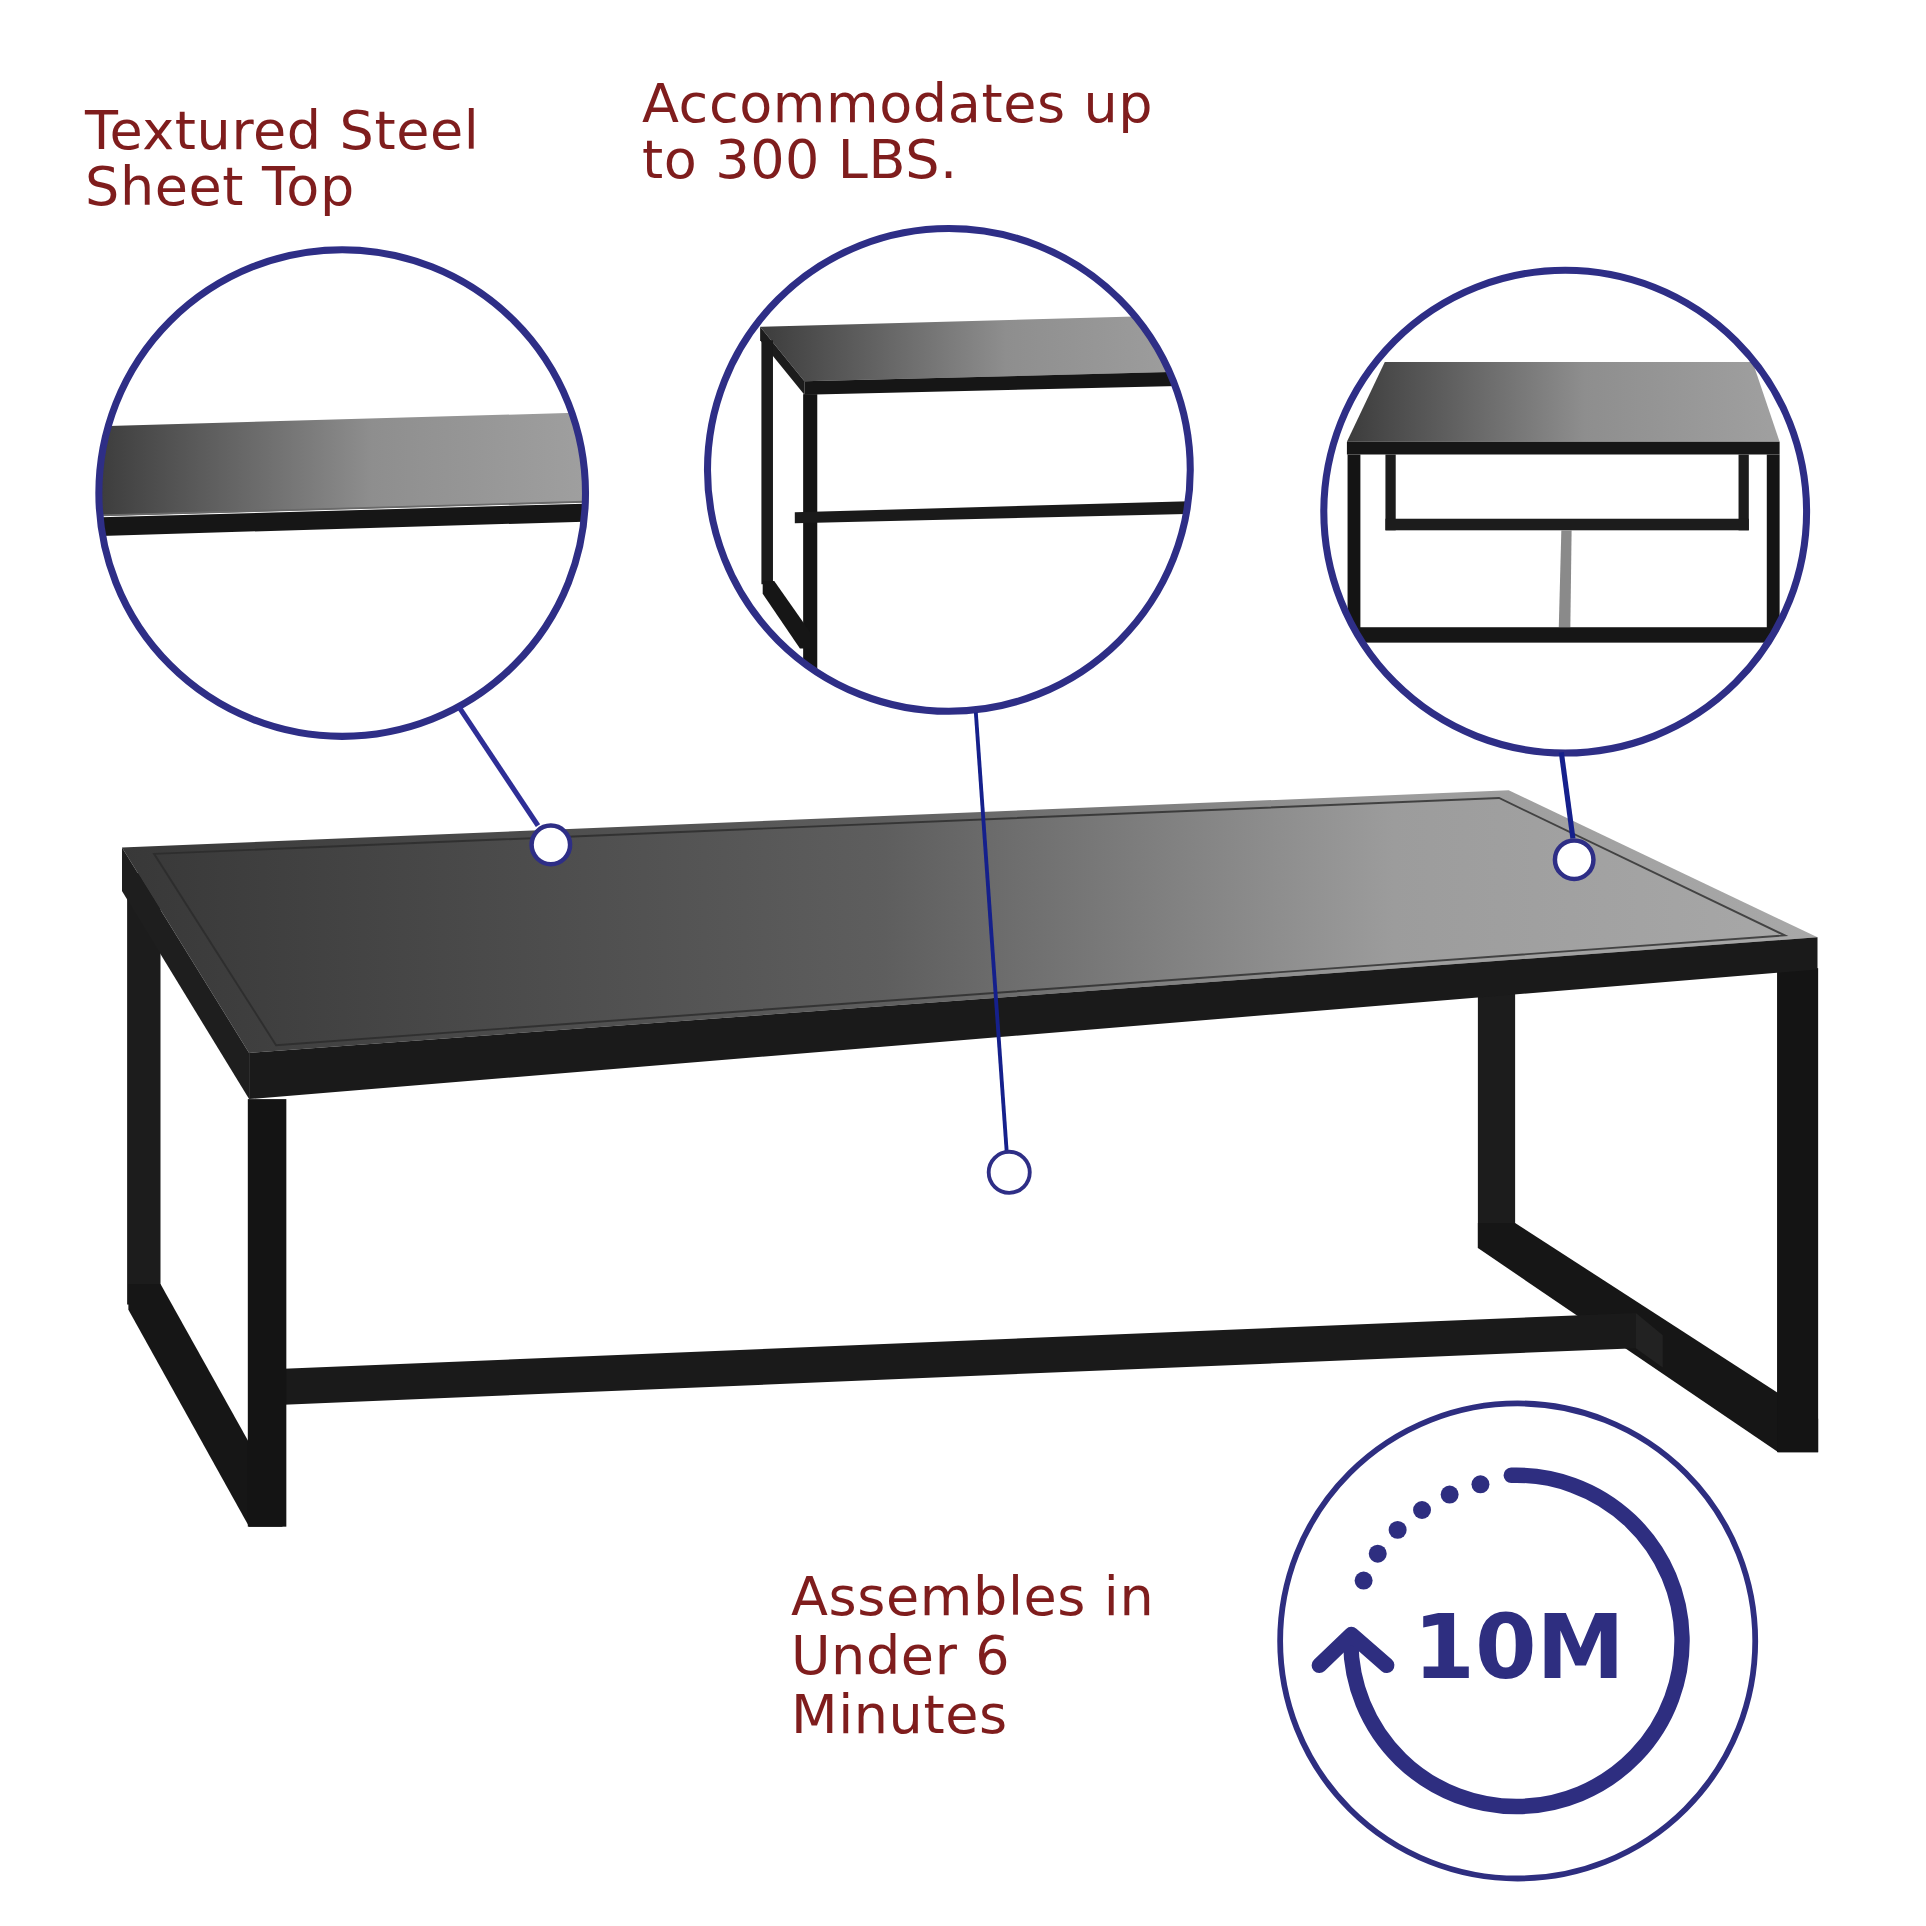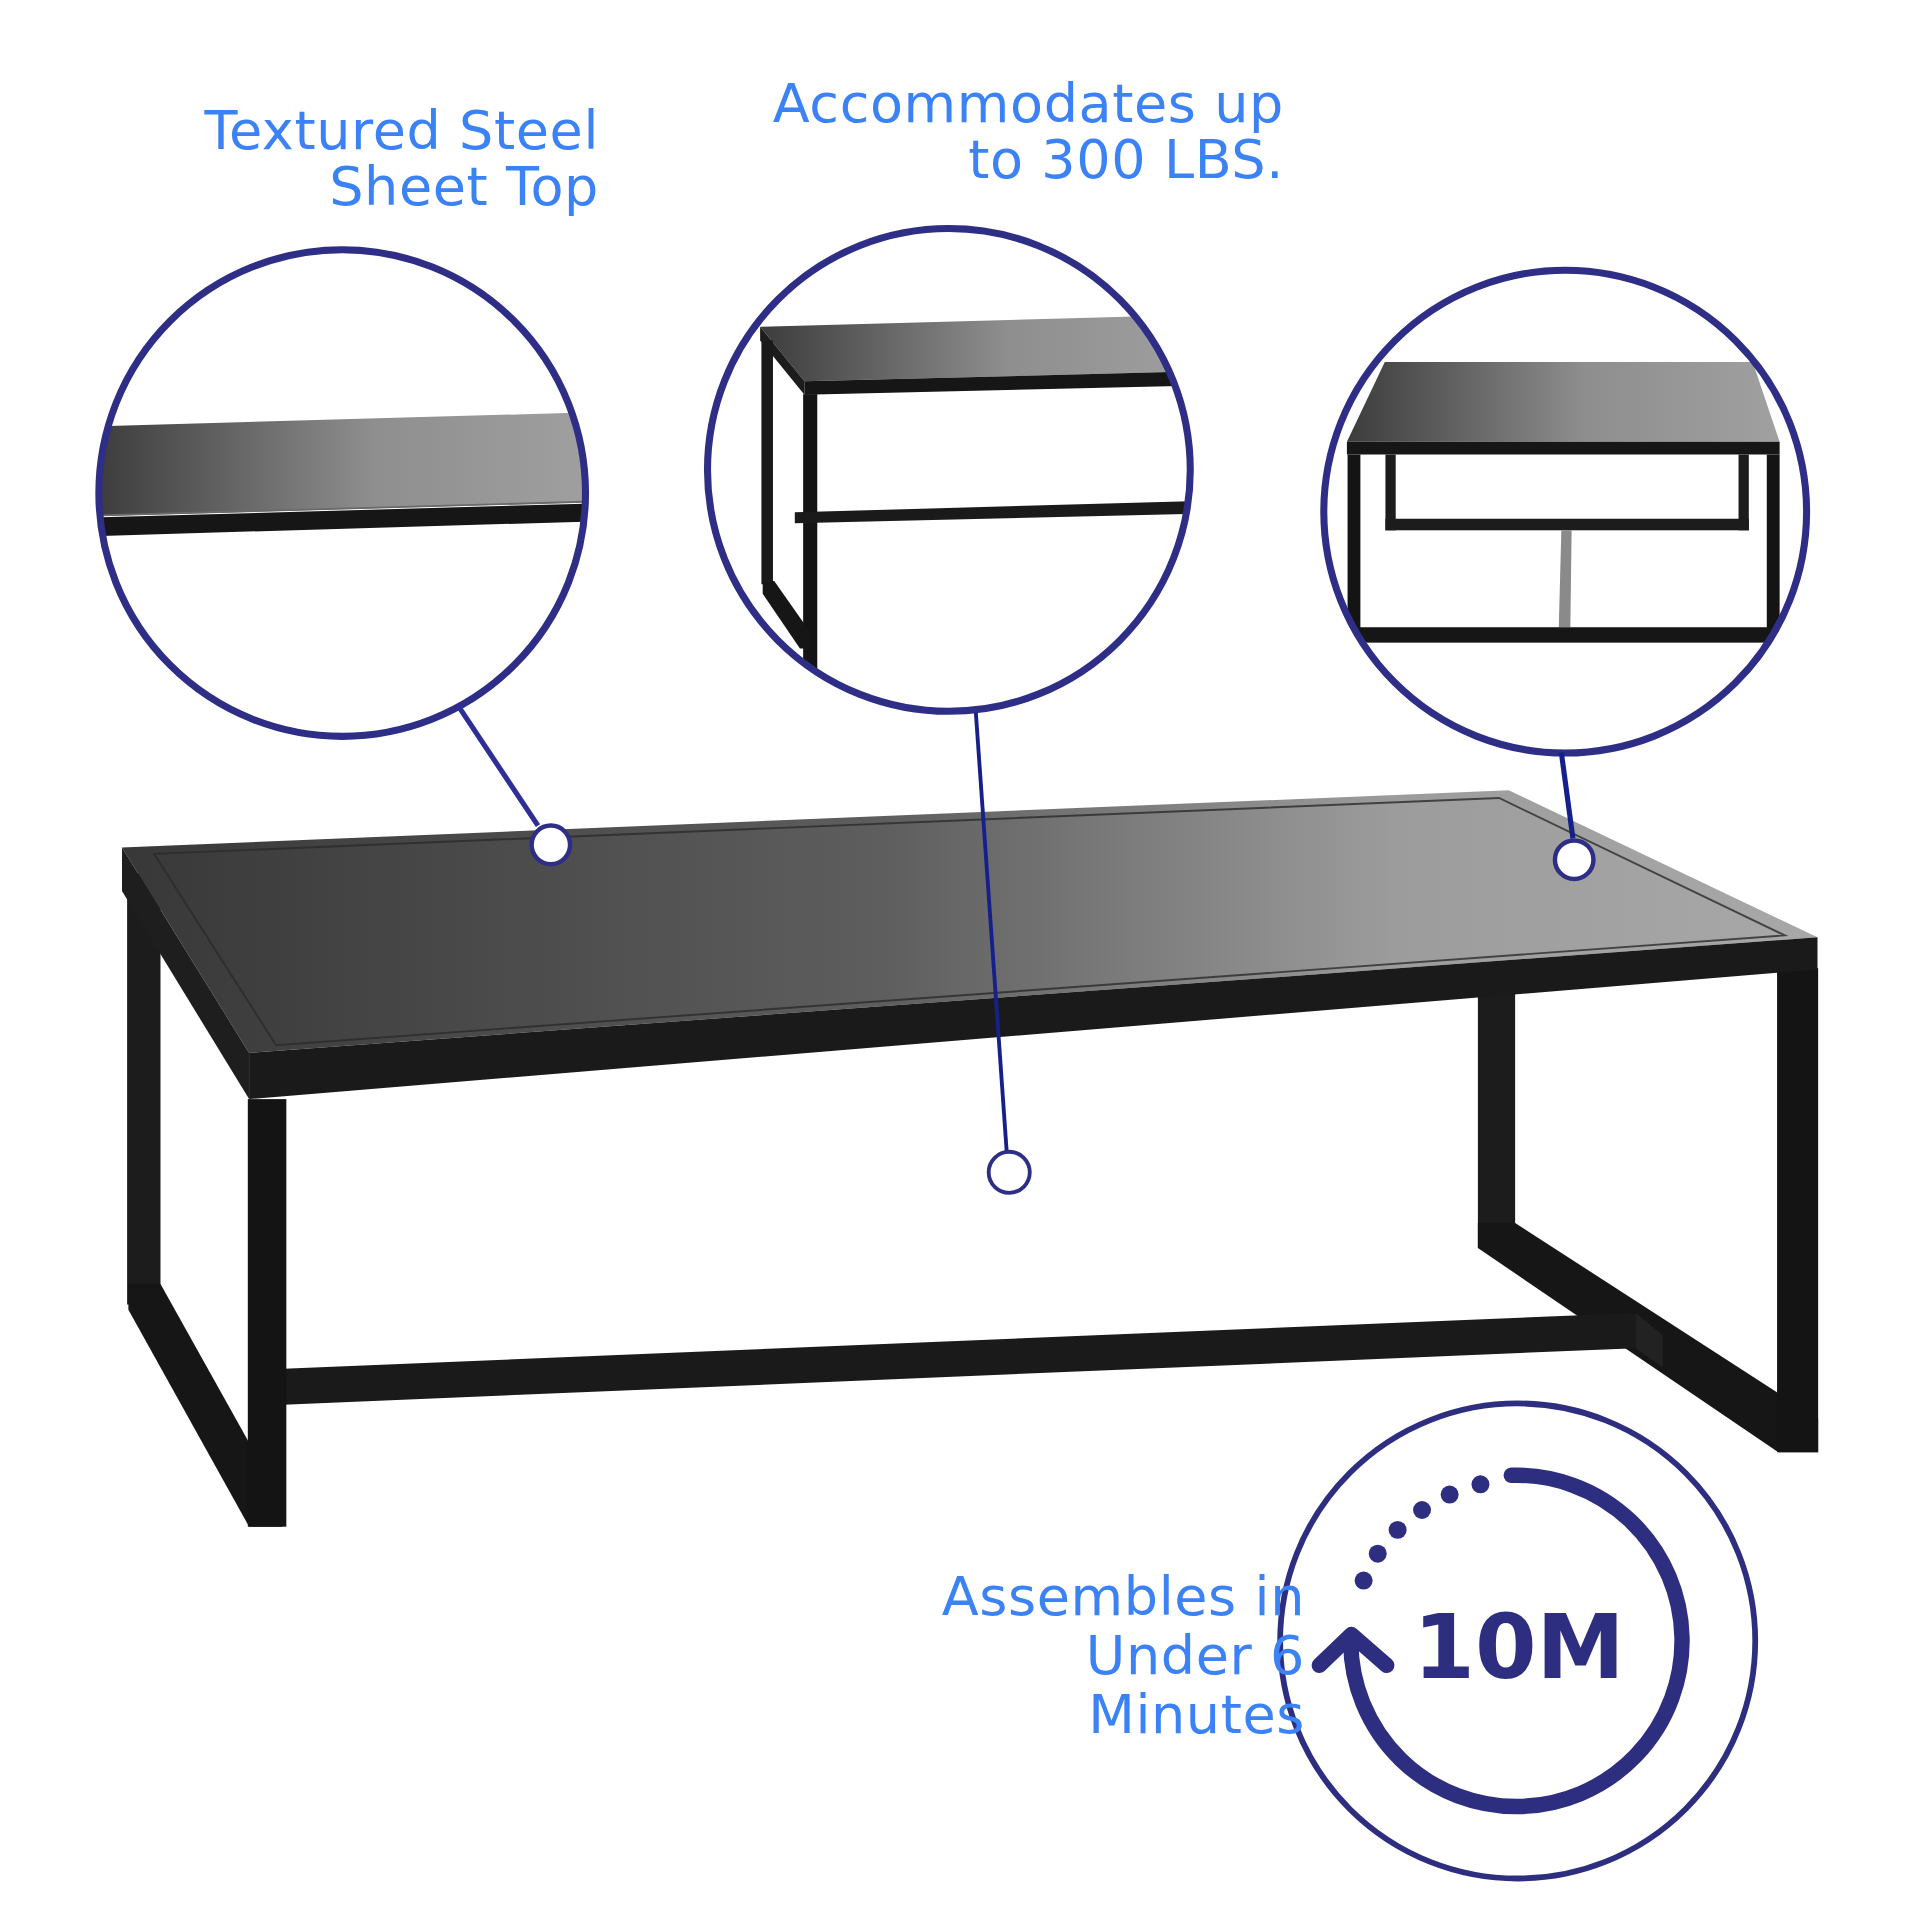--- a/index.html
+++ b/index.html
@@ -1,20 +1,20 @@
 <!DOCTYPE html>
 <html style="font-size:10.3px"><head>
 <meta charset="utf-8">
 <style>
   html, body { margin: 0; padding: 0; background: #ffffff; }
   body { width: 1926px; height: 1926px; position: relative; overflow: hidden; font-family: "Liberation Sans", "DejaVu Sans", sans-serif; }
   .label {
     position: absolute;
-    text-align: right;
-    color: #3b82f6;
+    text-align: left;
+    color: #7f1d1d;
     font-family: "DejaVu Sans", "Liberation Sans", sans-serif;
     font-weight: normal;
     font-size: 54px;
     line-height: 56px;
     letter-spacing: 0.6px;
     white-space: nowrap;
   }
   .label span { display: block; }
   #stage { position: absolute; left: 0; top: 0; width: 1926px; height: 1926px; }
   .badge-text {

